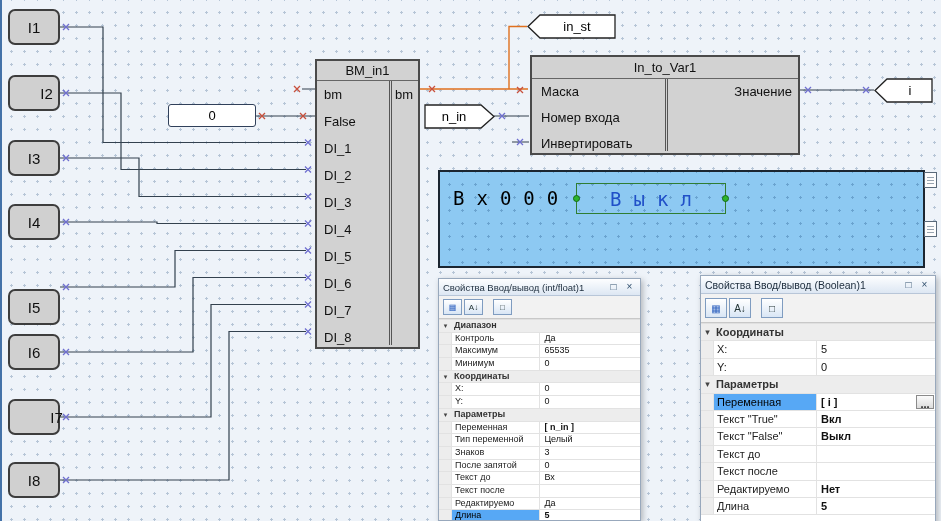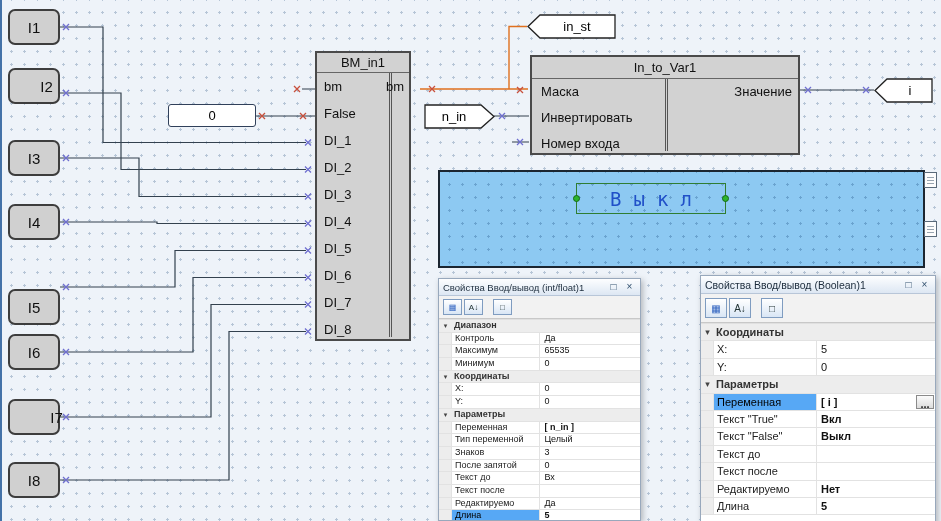--- a/index.html
+++ b/index.html
@@ -27,21 +27,21 @@
   }
 
   .const {
     position:absolute; left:168px; top:104px; width:88px; height:23px;
     background:#ffffff; border:1.5px solid #30405a; border-radius:3px;
     display:flex; align-items:center; justify-content:center; font-size:13px; color:#000;
   }
 
   .fblock { position:absolute; background:#d2d2d2; border:2px solid #4a4a4a; }
   .fblock-title { text-align:center; font-size:13px; color:#111; border-bottom:1px solid #666; }
-  #bm-block { left:315px; top:51px; width:96px; height:290px; }
+  #bm-block { left:315px; top:59px; width:105px; height:290px; }
   #bm-block .fblock-title { height:20px; line-height:19px; }
   #itv-block { left:530px; top:55px; width:270px; height:100px; }
   #itv-block .fblock-title { height:22px; line-height:21px; }
   .port-row { font-size:13px; color:#111; padding-left:7px; white-space:nowrap; }
   #bm-body .port-row { height:27px; line-height:27px; }
   #itv-body .port-row { height:26px; line-height:26px; padding-left:9px; }
   .vsep { position:absolute; width:3px; border-left:1px solid #555; border-right:1px solid #555; }
   #bm-block .vsep { left:72px; top:20px; bottom:2px; }
   #itv-block .vsep { left:133px; top:22px; bottom:2px; }
   .fout { position:absolute; font-size:13px; color:#111; line-height:18px; }
@@ -125,21 +125,21 @@
       M800 90 H874
       M512 142 H529
       M302 89 H315"></path>
     <path class="wire orange" d="M420 89 H528 M509 89 V26.5 H527"></path>
     <path id="cross-blue" class="cross blue" d="M63 24L69 30M63 30L69 24M63 90L69 96M63 96L69 90M63 155L69 161M63 161L69 155M63 219L69 225M63 225L69 219M63 284L69 290M63 290L69 284M63 349L69 355M63 355L69 349M63 414L69 420M63 420L69 414M63 477L69 483M63 483L69 477M305 139.5L311 145.5M305 145.5L311 139.5M305 166.5L311 172.5M305 172.5L311 166.5M305 193.5L311 199.5M305 199.5L311 193.5M305 220.5L311 226.5M305 226.5L311 220.5M305 247.5L311 253.5M305 253.5L311 247.5M305 274.5L311 280.5M305 280.5L311 274.5M305 301.5L311 307.5M305 307.5L311 301.5M305 328.5L311 334.5M305 334.5L311 328.5M499 113L505 119M499 119L505 113M517 139L523 145M517 145L523 139M805 87L811 93M805 93L811 87M863 87L869 93M863 93L869 87"></path>
     <path id="cross-red" class="cross red" d="M259 113L265 119M259 119L265 113M300 113L306 119M300 119L306 113M294 86L300 92M294 92L300 86M429 86L435 92M429 92L435 86M517 87L523 93M517 93L523 87"></path>
   </svg>
 
   <div id="iblocks">
       <div class="iblock" style="top: 9px;">I1</div>
-      <div class="iblock" style="top: 68px; padding-left: 25px;">I2</div>
+      <div class="iblock" style="top: 75px; padding-left: 25px;">I2</div>
       <div class="iblock" style="top: 140px;">I3</div>
       <div class="iblock" style="top: 204px;">I4</div>
       <div class="iblock" style="top: 269px; margin-top: 20px;">I5</div>
       <div class="iblock" style="top: 334px;">I6</div>
       <div class="iblock" style="top: 399px; padding-left: 45px;">I7</div>
       <div class="iblock" style="top: 462px;">I8</div>
     </div>
 
   <div class="const">
     <span>0</span>
@@ -160,22 +160,22 @@
         <div class="port-row">DI_8</div>
       </div>
     <div class="vsep"></div>
     <div class="fout" id="bm-out">bm</div>
   </div>
 
   <div class="fblock" id="itv-block">
     <div class="fblock-title">In_to_Var1</div>
     <div id="itv-body">
         <div class="port-row">Маска</div>
+        <div class="port-row">Номер входа</div>
         <div class="port-row">Инвертировать</div>
-        <div class="port-row">Номер входа</div>
       </div>
     <div class="vsep"></div>
     <div class="fout" id="itv-out">Значение</div>
   </div>
 
   <svg class="flag" style="left:527px;top:14px;" width="90" height="25">
     <polygon points="1,12.5 13,1 88,1 88,24 13,24" fill="#ffffff" stroke="#222" stroke-width="1.3"></polygon>
     <text x="50" y="17" text-anchor="middle">in_st</text>
   </svg>
 
@@ -183,20 +183,21 @@
     <polygon points="1,1 57,1 70,12.5 57,24 1,24" fill="#ffffff" stroke="#222" stroke-width="1.3"></polygon>
     <text x="30" y="17" text-anchor="middle">n_in</text>
   </svg>
 
   <svg class="flag" style="left:874px;top:78px;" width="60" height="25">
     <polygon points="1,12.5 13,1 58,1 58,24 13,24" fill="#ffffff" stroke="#222" stroke-width="1.3"></polygon>
     <text x="36" y="17" text-anchor="middle">i</text>
   </svg>
 
   <div id="display">
+    <div id="disp-text">Вх000</div>
     <div id="disp-sel">
       <span class="handle l"></span>
       <span id="disp-sel-text">Выкл</span>
       <span class="handle r"></span>
     </div>
   </div>
   <div class="doc-icon" style="left:924px;top:172px;"></div>
   <div class="doc-icon" style="left:924px;top:221px;"></div>
 
   <div class="ppanel p-small" id="panel-int" style="left:438px;top:278px;width:203px;height:243px;">

